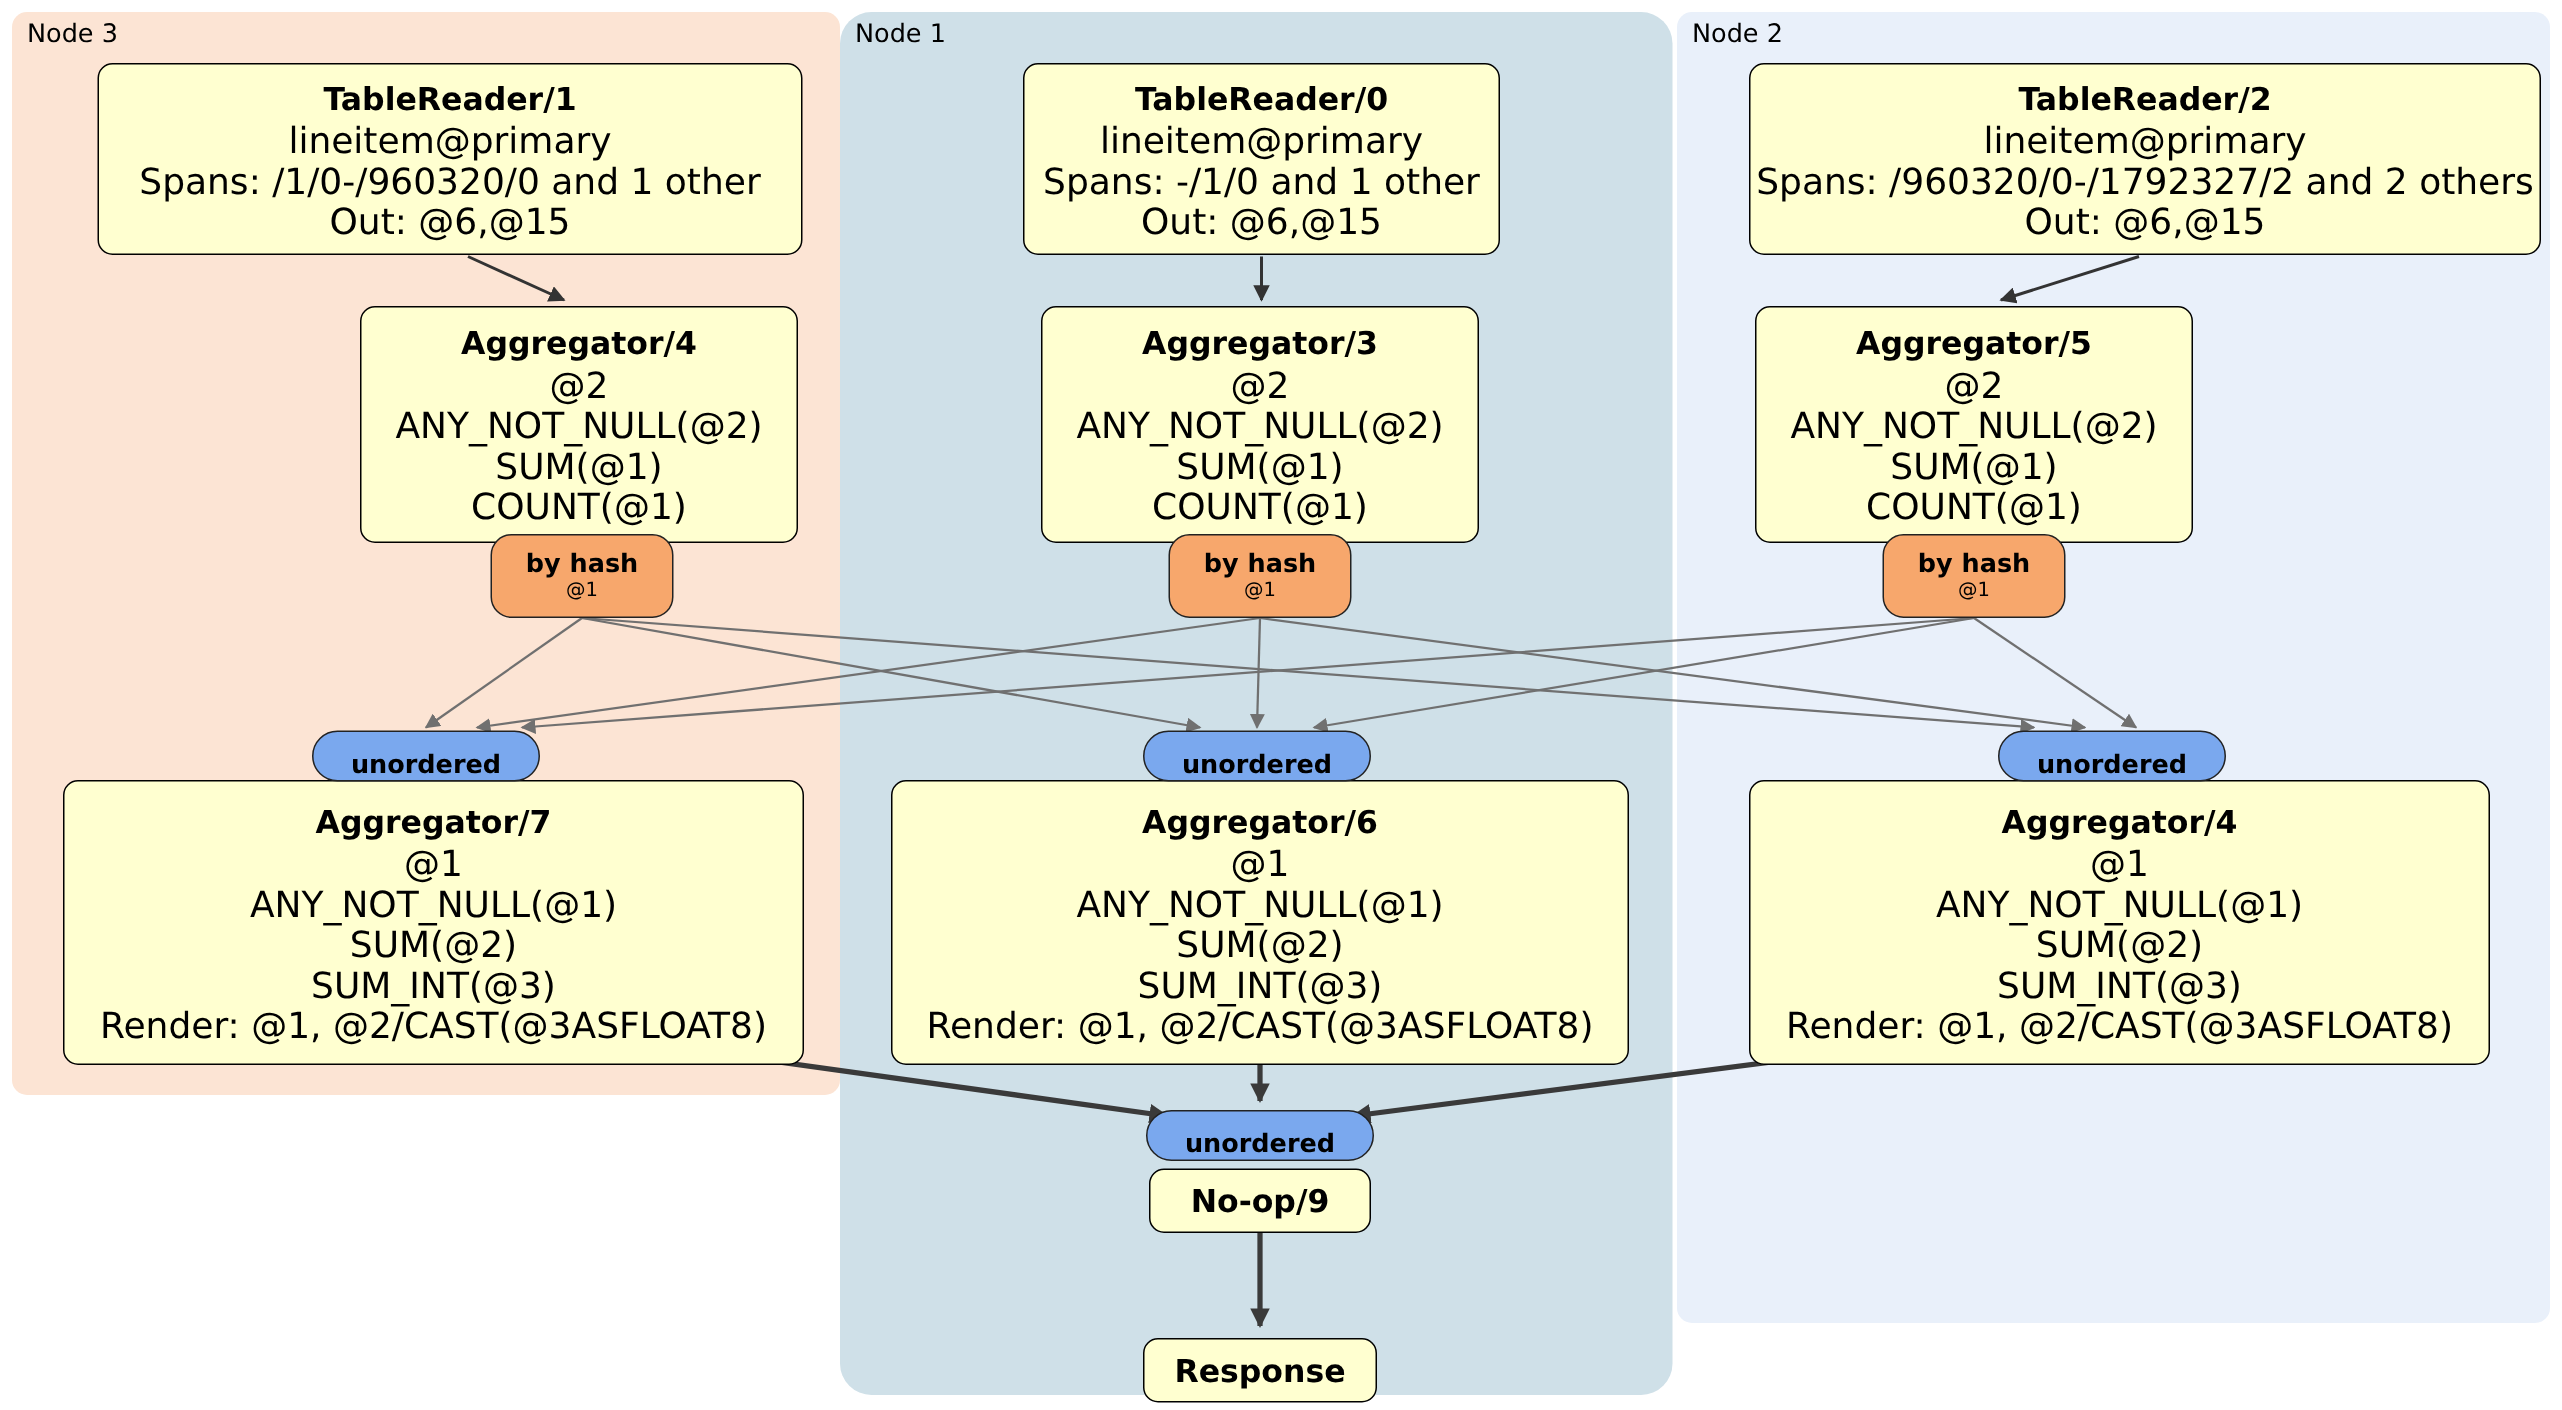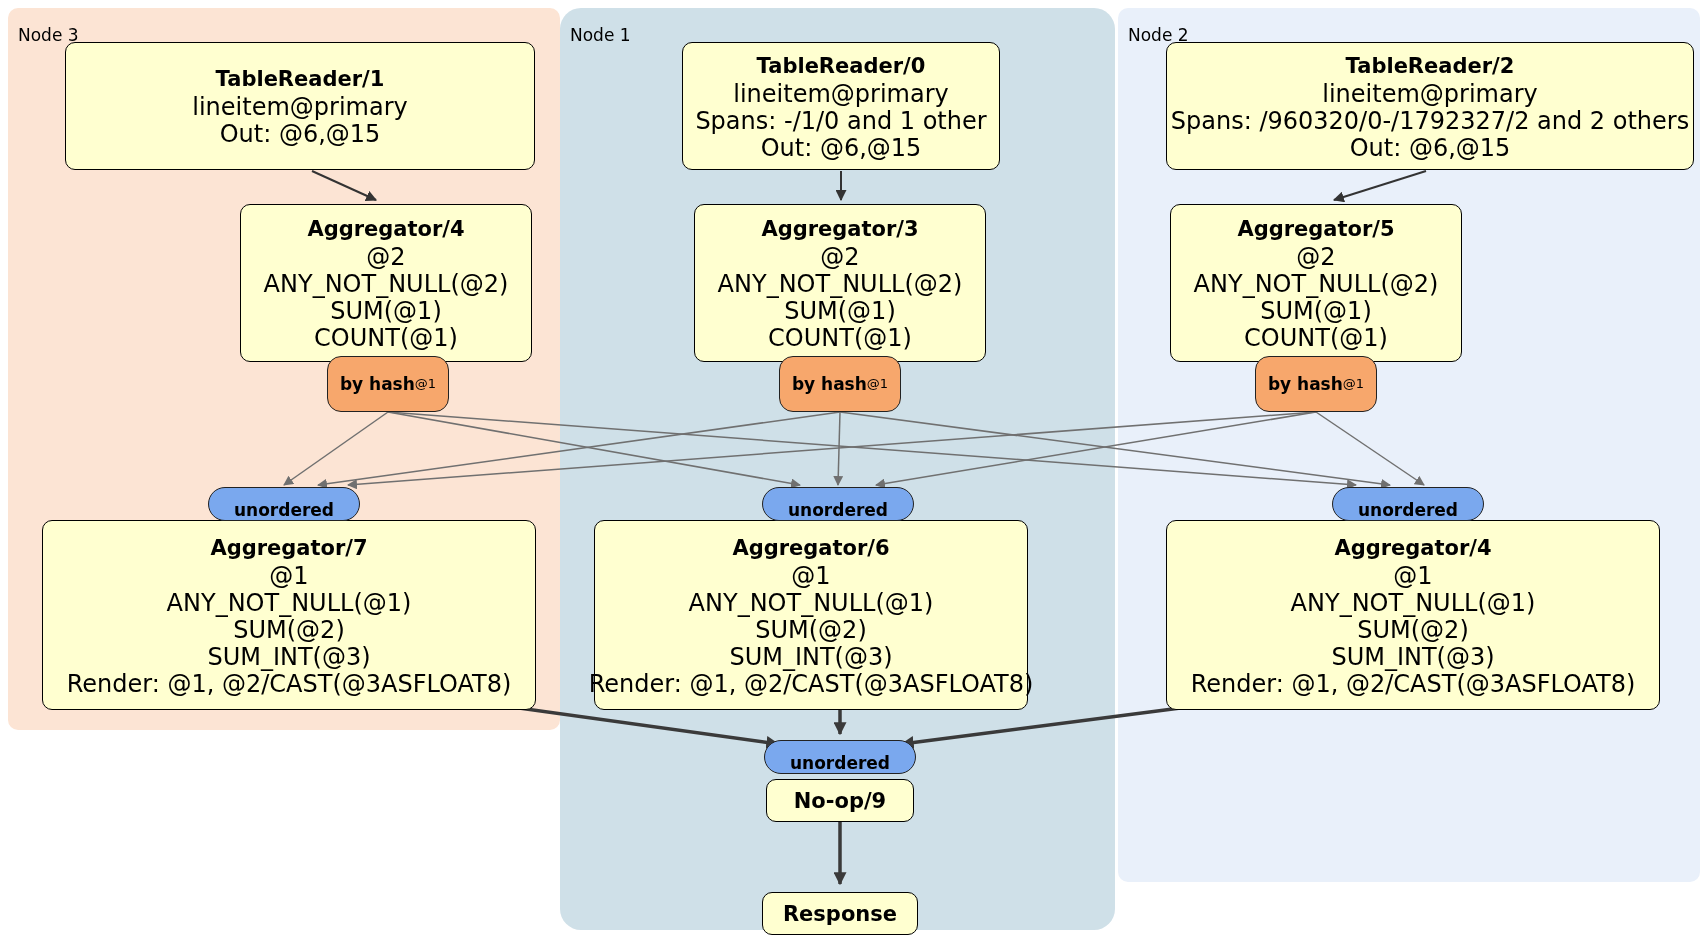--- a/index.html
+++ b/index.html
@@ -11,21 +11,21 @@
     width: 1708px;
     height: 940px;
     background: #ffffff;
     overflow: hidden;
   }
 
   .panel { position: absolute; border-radius: 10px; }
   .panel-node3 { left: 8px;    top: 8px; width: 552px; height: 722px; background: var(--panel-node3); }
   .panel-node1 { left: 560px;  top: 8px; width: 555px; height: 922px; background: var(--panel-node1); border-radius: 21px; }
   .panel-node2 { left: 1118px; top: 8px; width: 582px; height: 874px; background: var(--panel-node2); }
-  .panel-label { position: absolute; top: 17px; left: 10px; font-size: 17px; }
+  .panel-label { position: absolute; top: 5px; left: 10px; font-size: 17px; }
 
   .edges { position: absolute; left: 0; top: 0; width: 1708px; height: 940px; pointer-events: none; }
   .e-med   { stroke: var(--edge-med);   stroke-width: 2; fill: none; }
   .e-thin  { stroke: var(--edge-thin);  stroke-width: 1.5; fill: none; }
   .e-thick { stroke: var(--edge-thick); stroke-width: 3.5; fill: none; }
 
   .proc {
     position: absolute;
     background: var(--processor-fill);
     border: 1.5px solid #000;
@@ -38,21 +38,21 @@
   }
   .proc-title { font-weight: bold; font-size: 21px; line-height: 30px; white-space: nowrap; }
   .proc-line  { font-size: 24px; line-height: 27px; white-space: nowrap; }
 
   .router {
     position: absolute;
     width: 122px; height: 56px;
     background: var(--router-fill);
     border: 1.5px solid #222;
     border-radius: 14px;
-    display: flex; flex-direction: row;
+    display: flex; flex-direction: column;
     justify-content: center; align-items: center;
     z-index: 4;
   }
   .router-label  { font-weight: bold; font-size: 17px; line-height: 20px; }
   .router-detail { font-size: 13px; line-height: 16px; }
 
   .sync {
     position: absolute;
     width: 152px; height: 34px;
     background: var(--sync-fill);
@@ -108,20 +108,21 @@
     <line class="e-thick" x1="505" y1="706" x2="778" y2="744" marker-end="url(#ah-thick)"></line>
     <line class="e-thick" x1="840" y1="710" x2="840" y2="734" marker-end="url(#ah-thick)"></line>
     <line class="e-thick" x1="1196" y1="706" x2="902" y2="744" marker-end="url(#ah-thick)"></line>
 
     <line class="e-thick" x1="840" y1="822" x2="840" y2="884" marker-end="url(#ah-thick)"></line>
   </svg>
 
   <div class="proc" style="left:65px; top:42px; width:470px; height:128px">
     <div class="proc-title">TableReader/1</div>
     <div class="proc-line">lineitem@primary</div>
+    <div class="proc-line">Spans: /1/0-/960320/0 and 1 other</div>
     <div class="proc-line">Out: @6,@15</div>
   </div>
 
   <div class="proc" style="left:682px; top:42px; width:318px; height:128px">
     <div class="proc-title">TableReader/0</div>
     <div class="proc-line">lineitem@primary</div>
     <div class="proc-line">Spans: -/1/0 and 1 other</div>
     <div class="proc-line">Out: @6,@15</div>
   </div>
 
@@ -181,21 +182,21 @@
 
   <div class="proc" style="left:42px; top:520px; width:494px; height:190px">
     <div class="proc-title">Aggregator/7</div>
     <div class="proc-line">@1</div>
     <div class="proc-line">ANY_NOT_NULL(@1)</div>
     <div class="proc-line">SUM(@2)</div>
     <div class="proc-line">SUM_INT(@3)</div>
     <div class="proc-line">Render: @1, @2/CAST(@3ASFLOAT8)</div>
   </div>
 
-  <div class="proc" style="left:594px; top:520px; width:434px; height:190px">
+  <div class="proc" style="left:594px; top:520px; width:492px; height:190px">
     <div class="proc-title">Aggregator/6</div>
     <div class="proc-line">@1</div>
     <div class="proc-line">ANY_NOT_NULL(@1)</div>
     <div class="proc-line">SUM(@2)</div>
     <div class="proc-line">SUM_INT(@3)</div>
     <div class="proc-line">Render: @1, @2/CAST(@3ASFLOAT8)</div>
   </div>
 
   <div class="proc" style="left:1166px; top:520px; width:494px; height:190px">
     <div class="proc-title">Aggregator/4</div>

